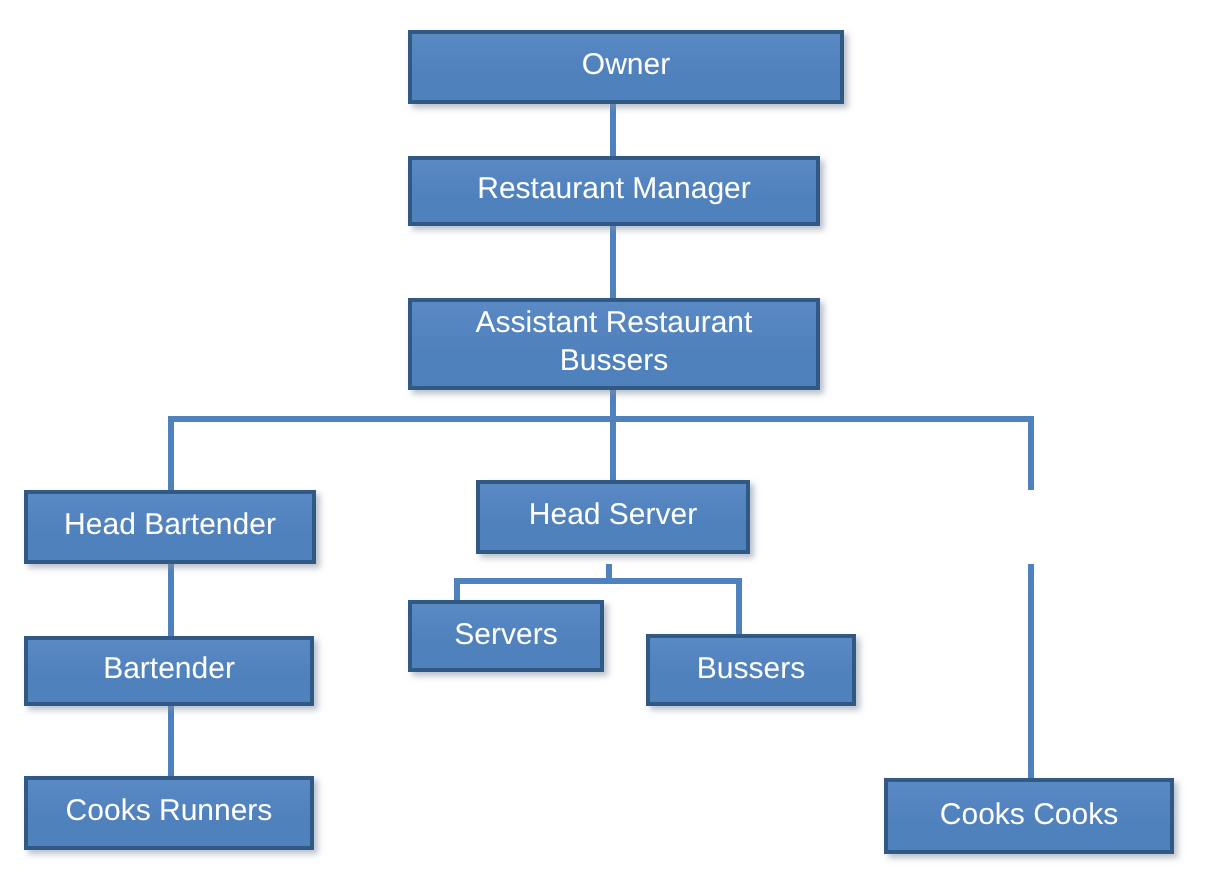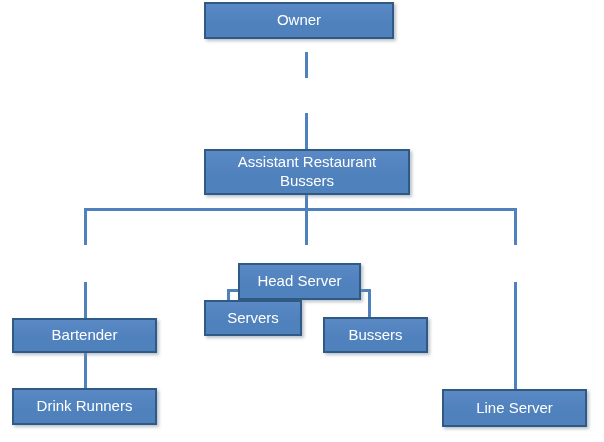--- a/index.html
+++ b/index.html
@@ -51,48 +51,54 @@
   <div class="connector" style="left:305px;top:211px;width:3px;height:34px"></div>
   <div class="connector" style="left:514px;top:211px;width:3px;height:34px"></div>
   <div class="connector" style="left:84px;top:282px;width:3px;height:36px"></div>
   <div class="connector" style="left:84px;top:353px;width:3px;height:35px"></div>
   <div class="connector" style="left:303px;top:282px;width:3px;height:7px"></div>
   <div class="connector" style="left:227px;top:289px;width:144px;height:3px"></div>
   <div class="connector" style="left:227px;top:292px;width:3px;height:25px"></div>
   <div class="connector" style="left:368px;top:292px;width:3px;height:25px"></div>
   <div class="connector" style="left:514px;top:282px;width:3px;height:107px"></div>
 
-  <div class="node" style="left:204px;top:2px;width:190px;height:37px">
+  <div class="node" style="left:204px;top:15px;width:218px;height:37px">
     <span class="node-label">Owner</span>
   </div>
 
+  <div class="node" style="left:204px;top:78px;width:206px;height:35px">
+    <span class="node-label">Restaurant Manager</span>
+  </div>
 
   <div class="node" style="left:204px;top:149px;width:206px;height:46px">
     <span class="node-label" style="max-width:178px">Assistant Restaurant Bussers</span>
   </div>
 
+  <div class="node" style="left:12px;top:245px;width:146px;height:37px">
+    <span class="node-label">Head Bartender</span>
+  </div>
 
-  <div class="node" style="left:238px;top:263px;width:123px;height:37px">
+  <div class="node" style="left:238px;top:240px;width:137px;height:37px">
     <span class="node-label">Head Server</span>
   </div>
 
 
   <div class="node" style="left:12px;top:318px;width:145px;height:35px">
     <span class="node-label">Bartender</span>
   </div>
 
   <div class="node" style="left:204px;top:300px;width:98px;height:36px">
     <span class="node-label">Servers</span>
   </div>
 
   <div class="node" style="left:323px;top:317px;width:105px;height:36px">
     <span class="node-label">Bussers</span>
   </div>
 
   <div class="node" style="left:12px;top:388px;width:145px;height:37px">
-    <span class="node-label">Drink Runners</span>
+    <span class="node-label">Cooks Runners</span>
   </div>
 
   <div class="node" style="left:442px;top:389px;width:145px;height:38px">
-    <span class="node-label">Line Server</span>
+    <span class="node-label">Cooks Cooks</span>
   </div>
 
 </div>
 
 </body></html>

